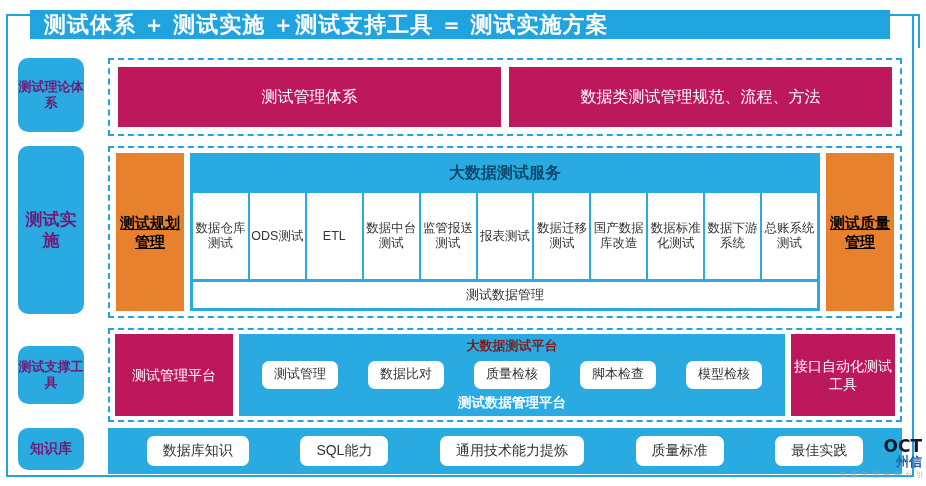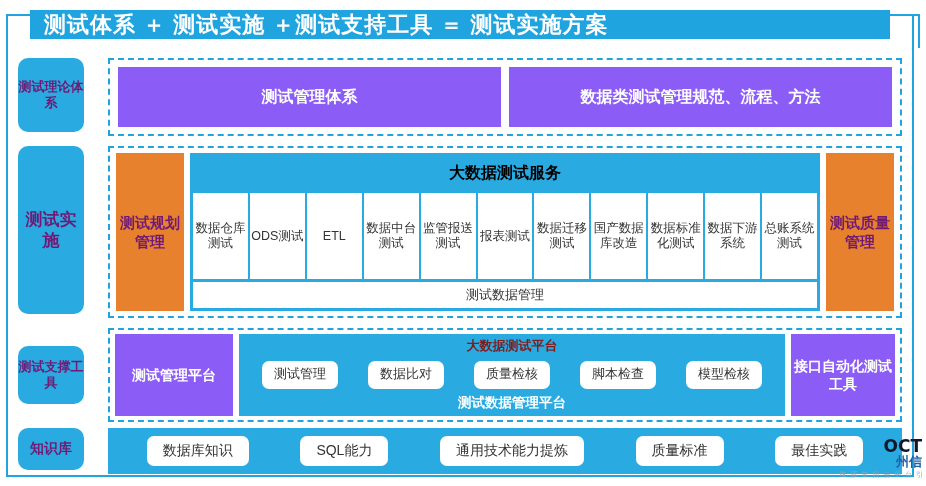--- a/index.html
+++ b/index.html
@@ -76,42 +76,43 @@
   }
 
   
   .dashed {
     border: 2px dashed #1FA4E0;
     box-sizing: border-box;
     position: relative;
   }
 
   .blue-box {
-    background: #8b5cf6;
+    background: #be185d;
     color: #ffffff;
     display: flex;
     align-items: center;
     justify-content: center;
     text-align: center;
-    font-weight: bold;
+    font-weight: normal;
     box-sizing: border-box;
     line-height: 1.3;
   }
 
   .orange-box {
     background: #E8812E;
-    color: #701a75;
+    color: #000000;
     display: flex;
     align-items: center;
     justify-content: center;
     text-align: center;
     font-weight: bold;
     font-size: 15px;
     line-height: 1.3;
     box-sizing: border-box;
+    text-decoration: underline;
   }
 
   .white-chip {
     background: #ffffff;
     color: #333333;
     border-radius: 7px;
     display: flex;
     align-items: center;
     justify-content: center;
     text-align: center;
@@ -129,21 +130,21 @@
 
   
   #row-impl { left: 18px; top: 146px; width: 884px; height: 172px; }
   #row-impl .side-pill { width: 66px; height: 168px; font-size: 17px; }
   #row-impl .dashed { margin-left: 24px; flex: 1; padding: 5px 6px;
                       display: flex; gap: 6px; }
   #row-impl .orange-box { width: 68px; }
   #row-impl .impl-center { flex: 1; display: flex; flex-direction: column; }
   .svc-header {
     background: #29ABE2;
-    color: #000000;
+    color: #0c4a6e;
     font-size: 16px;
     font-weight: bold;
     height: 40px;
     display: flex;
     align-items: center;
     justify-content: center;
   }
   .svc-cells {
     display: flex;
     background: #29ABE2;

